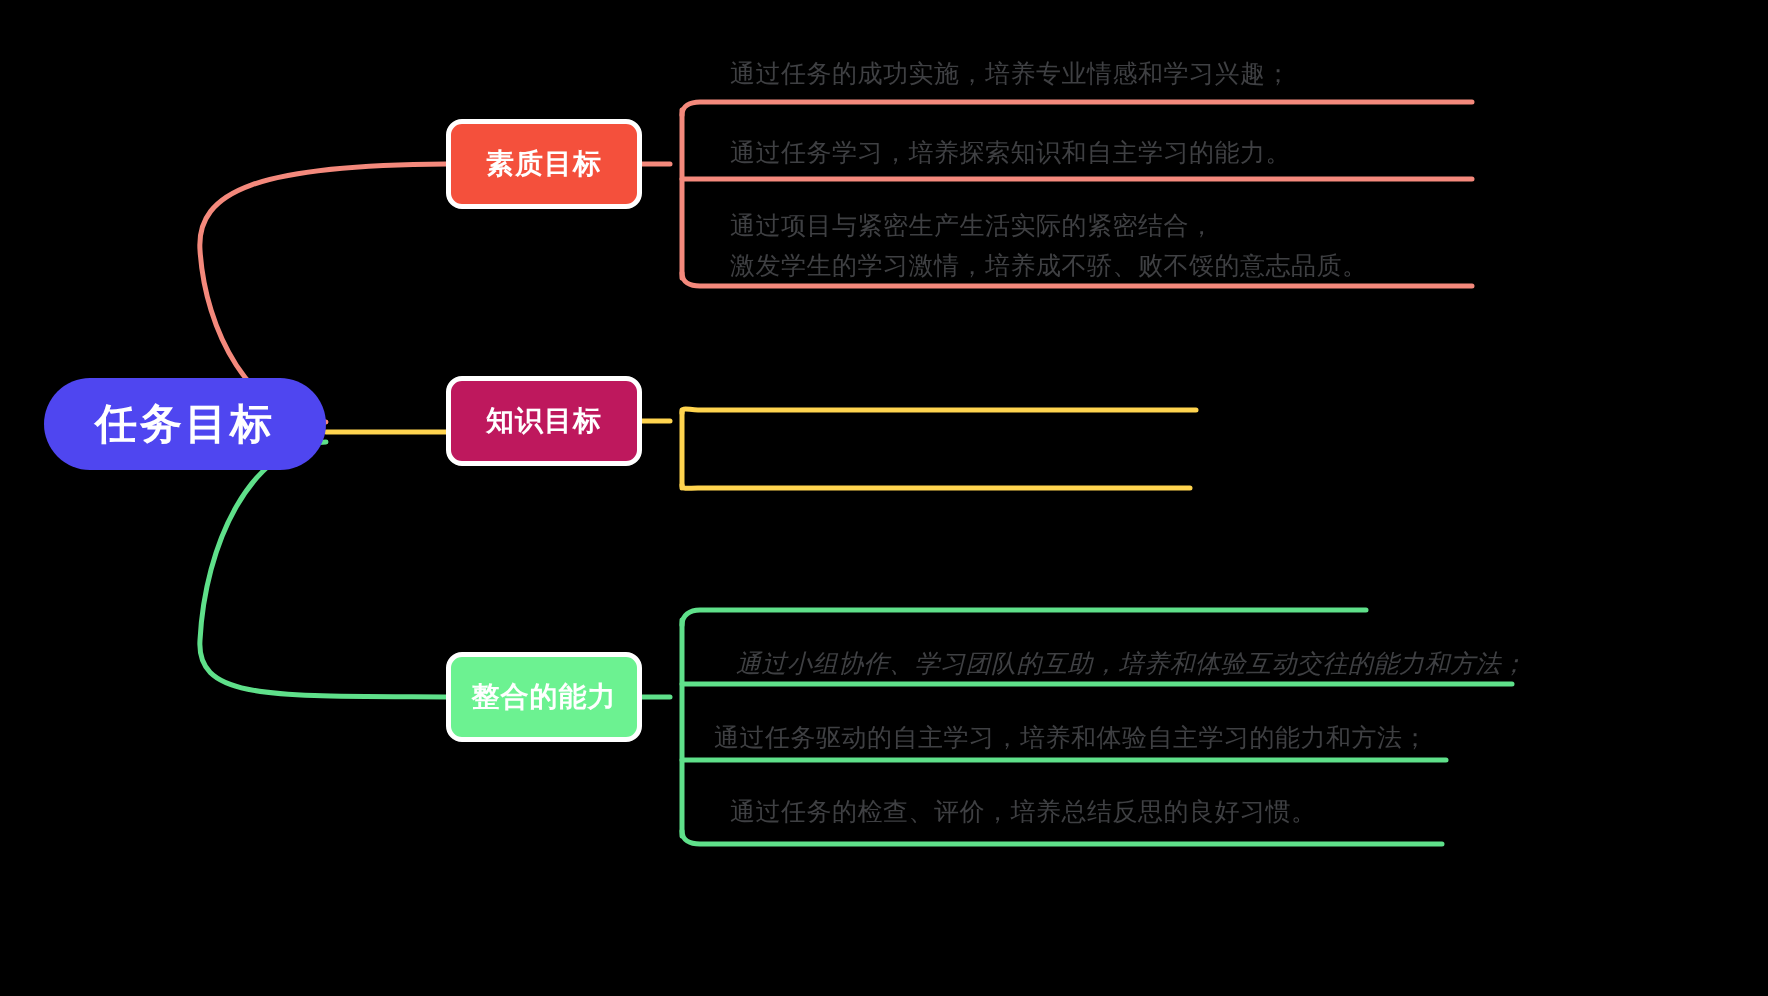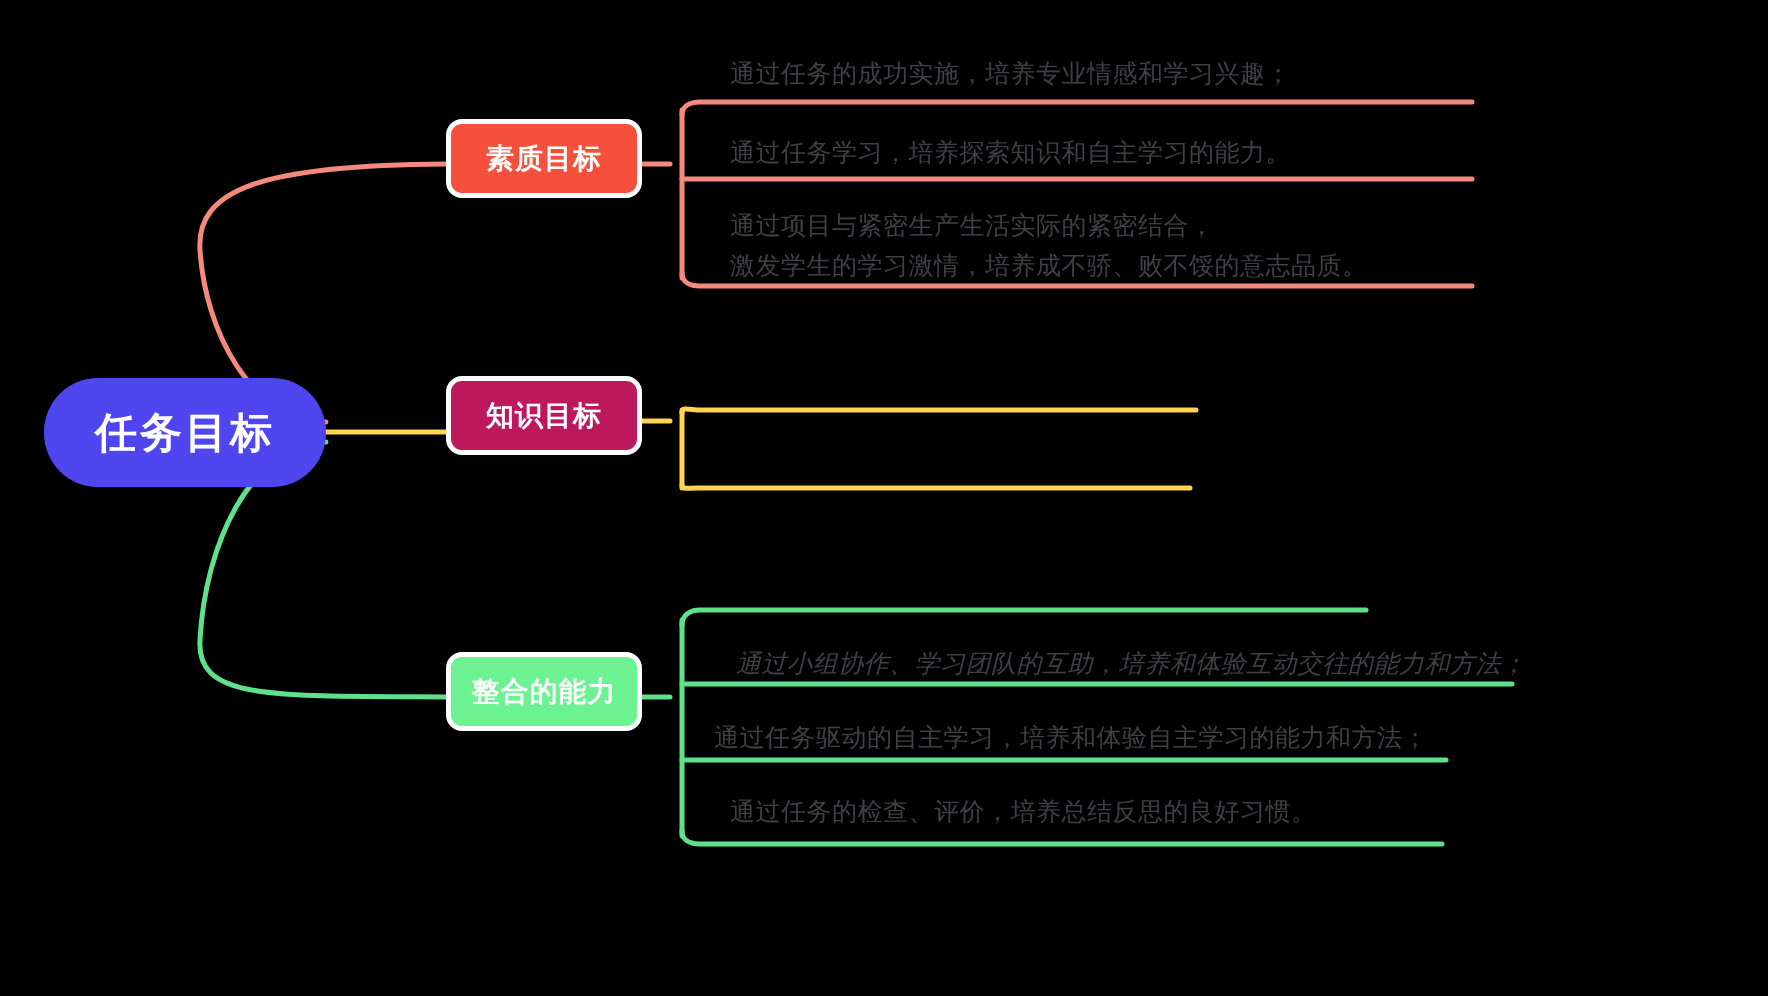--- a/index.html
+++ b/index.html
@@ -15,28 +15,28 @@
   
   .node {
     position: absolute;
     display: flex; align-items: center; justify-content: center;
     color: #ffffff;
     font-weight: bold;
     white-space: nowrap;
     z-index: 5;
   }
   .root {
-    left: 44px; top: 378px; width: 282px; height: 109px;
+    left: 44px; top: 378px; width: 282px; height: 92px;
     background: #4f46f0;
     border-radius: 54px;
     font-size: 42px;
     letter-spacing: 3px;
   }
   .branch {
-    width: 196px; height: 79px;
+    width: 196px; height: 90px;
     border-radius: 16px;
     font-size: 28px;
     letter-spacing: 1px;
     border: 5px solid #ffffff;
   }
   .branch-quality { left: 446px; top: 119px; background: #f4503c; }
   .branch-knowledge { left: 446px; top: 376px; background: #be185d; color: #ffffff; }
   .branch-ability  { left: 446px; top: 652px; background: #6cf291; color: #ffffff; }
 
   

